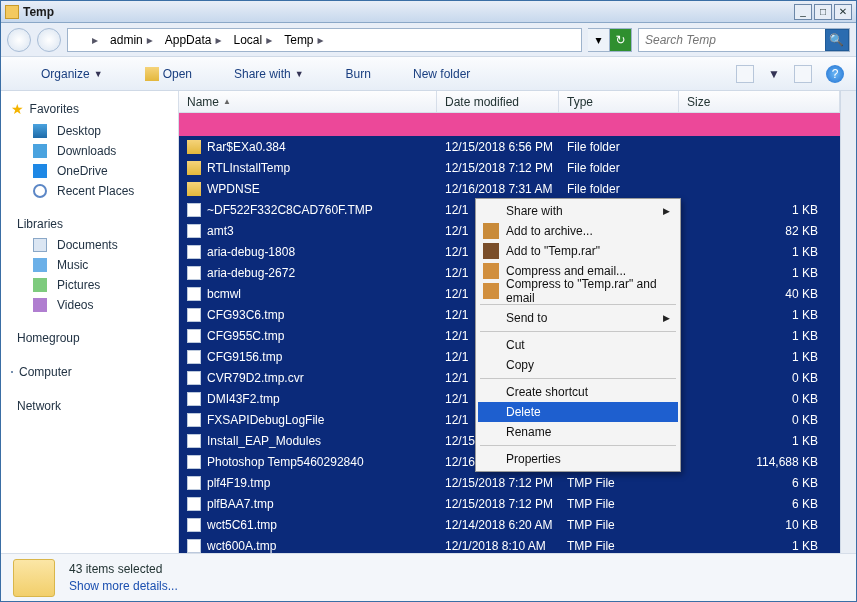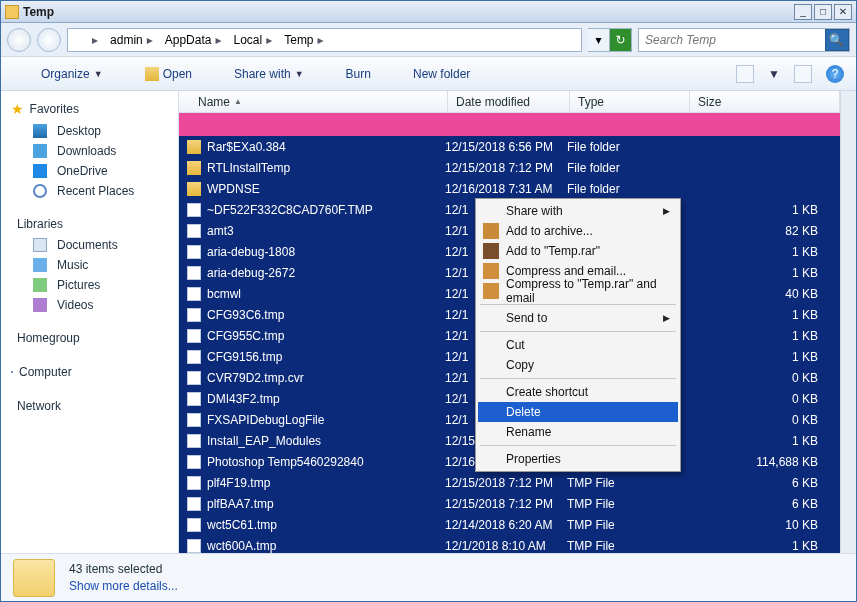--- a/index.html
+++ b/index.html
@@ -39,21 +39,21 @@
 .ico.doc{background:#dbe6f3;border:1px solid #8aa7c7;}
 .ico.music{background:#6bb0e8;}
 .ico.pic{background:#7ecb7e;}
 .ico.vid{background:#b07ed0;}
 .ico.home{background:#9fc9f0;}
 .ico.comp{background:#cfd9e6;border:1px solid #7790ae;}
 .ico.net{background:radial-gradient(#4aa3df,#1e6aa8);border-radius:50%;}
 .files{flex:1;display:flex;flex-direction:column;min-width:0;}
 .cols{height:22px;background:linear-gradient(#fdfdfe,#eef2f8);display:flex;border-bottom:1px solid #d6dee9;color:#233;}
 .col{border-right:1px solid #d6dee9;padding:3px 8px;display:flex;align-items:center;gap:4px;}
-.col.name{flex:0 0 258px;margin-left:11px;}
+.col.name{flex:0 0 258px;}
 .col.date{flex:0 0 122px;}
 .col.type{flex:0 0 120px;text-align:center;}
 .col.size{flex:1;}
 .sorta{font-size:8px;color:#666;}
 .listwrap{flex:1;overflow:auto;background:#fff;position:relative;margin-top:23px;}
 .row{height:21px;display:flex;align-items:center;background:#0b2a7a;color:#fff;}
 .row .c{padding:0 8px;display:flex;align-items:center;gap:6px;white-space:nowrap;overflow:hidden;}
 .row .c.name{flex:0 0 258px;}
 .row .c.date{flex:0 0 122px;}
 .row .c.type{flex:0 0 120px;}

